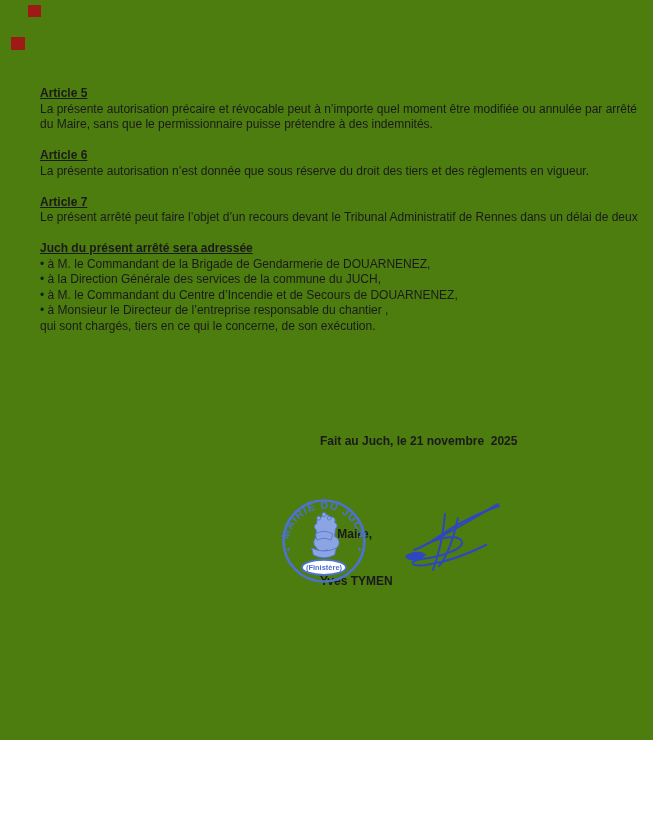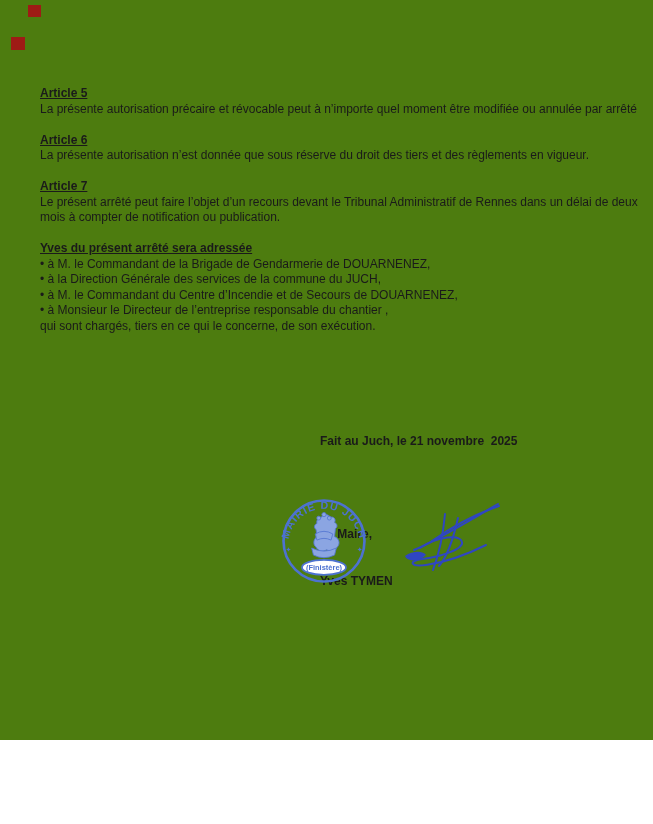--- a/index.html
+++ b/index.html
@@ -52,29 +52,29 @@
 <body>
 
 <div class="page">
 
   <div class="marker marker-1" style="background: rgb(158, 27, 21);"></div>
   <div class="marker marker-2" style="background: rgb(158, 27, 21);"></div>
 
   <div class="doc">
       <div class="doc-line heading">Article 5</div>
       <div class="doc-line line">La présente autorisation précaire et révocable peut à n’importe quel moment être modifiée ou annulée par arrêté</div>
+      <div class="doc-line line">du Maire, sans que le permissionnaire puisse prétendre à des indemnités.</div>
       <div class="doc-line blank">&nbsp;</div>
       <div class="doc-line heading">Article 6</div>
       <div class="doc-line line">La présente autorisation n’est donnée que sous réserve du droit des tiers et des règlements en vigueur.</div>
       <div class="doc-line blank">&nbsp;</div>
       <div class="doc-line heading">Article 7</div>
       <div class="doc-line line">Le présent arrêté peut faire l’objet d’un recours devant le Tribunal Administratif de Rennes dans un délai de deux</div>
-      <div class="doc-line line">mois à compter de notification ou publication.</div>
       <div class="doc-line blank">&nbsp;</div>
-      <div class="doc-line heading">Yves du présent arrêté sera adressée</div>
+      <div class="doc-line heading">Juch du présent arrêté sera adressée</div>
       <div class="doc-line bullet"><span class="dot">• </span>à M. le Commandant de la Brigade de Gendarmerie de DOUARNENEZ,</div>
       <div class="doc-line bullet"><span class="dot">• </span>à la Direction Générale des services de la commune du JUCH,</div>
       <div class="doc-line bullet"><span class="dot">• </span>à M. le Commandant du Centre d’Incendie et de Secours de DOUARNENEZ,</div>
       <div class="doc-line bullet"><span class="dot">• </span>à Monsieur le Directeur de l’entreprise responsable du chantier ,</div>
       <div class="doc-line line">qui sont chargés, tiers en ce qui le concerne, de son exécution.</div>
     </div>
 
   <div class="closing">
     <div class="dateline">Fait au Juch, le 21 novembre  2025</div>
     <div class="spacer">&nbsp;</div>

